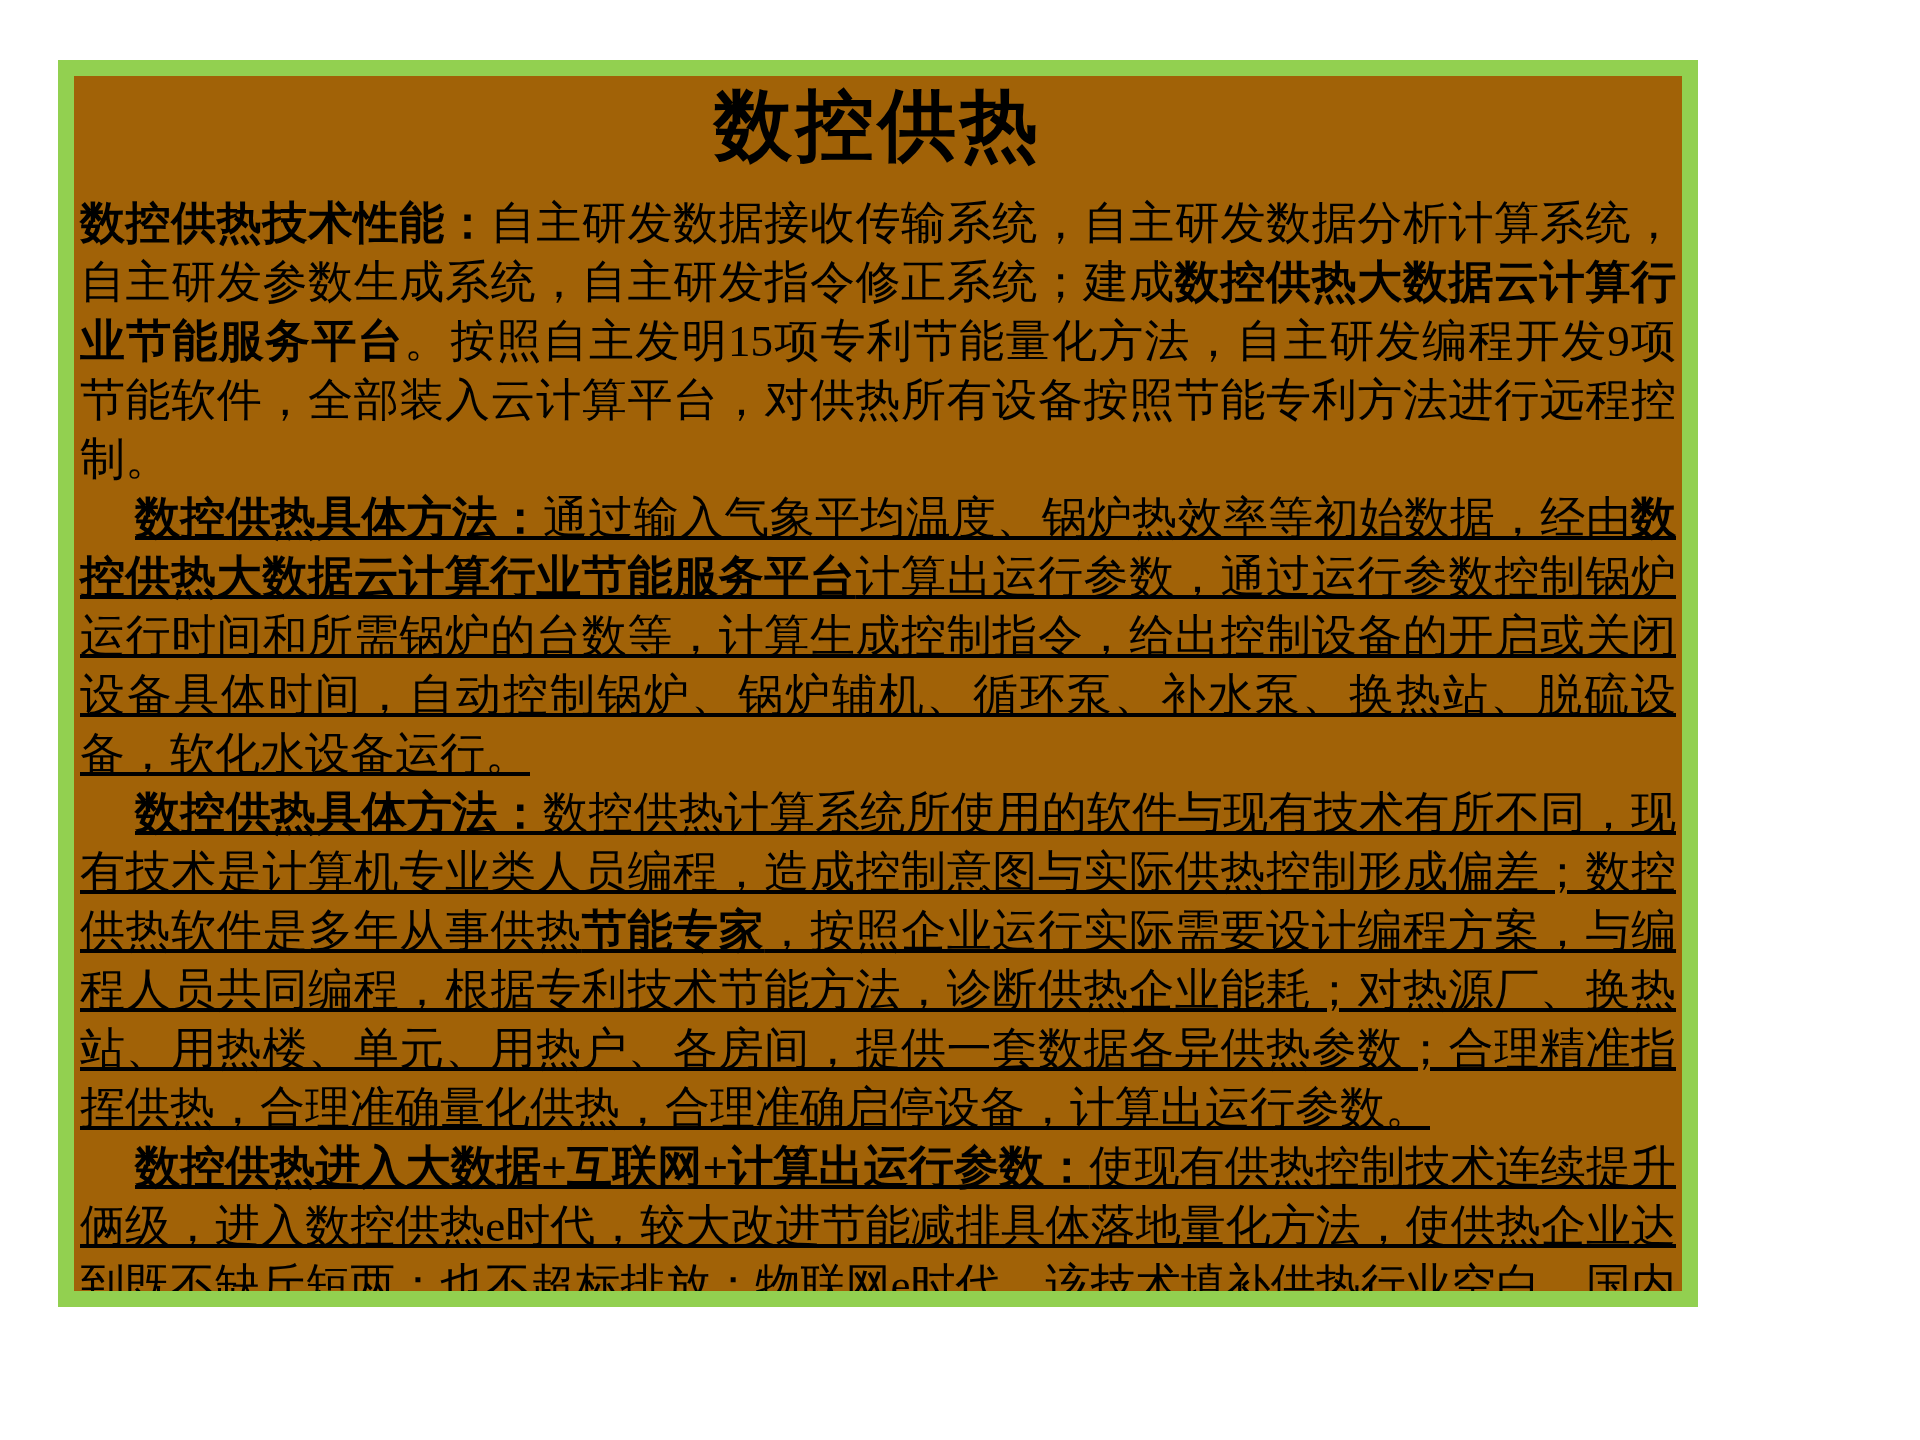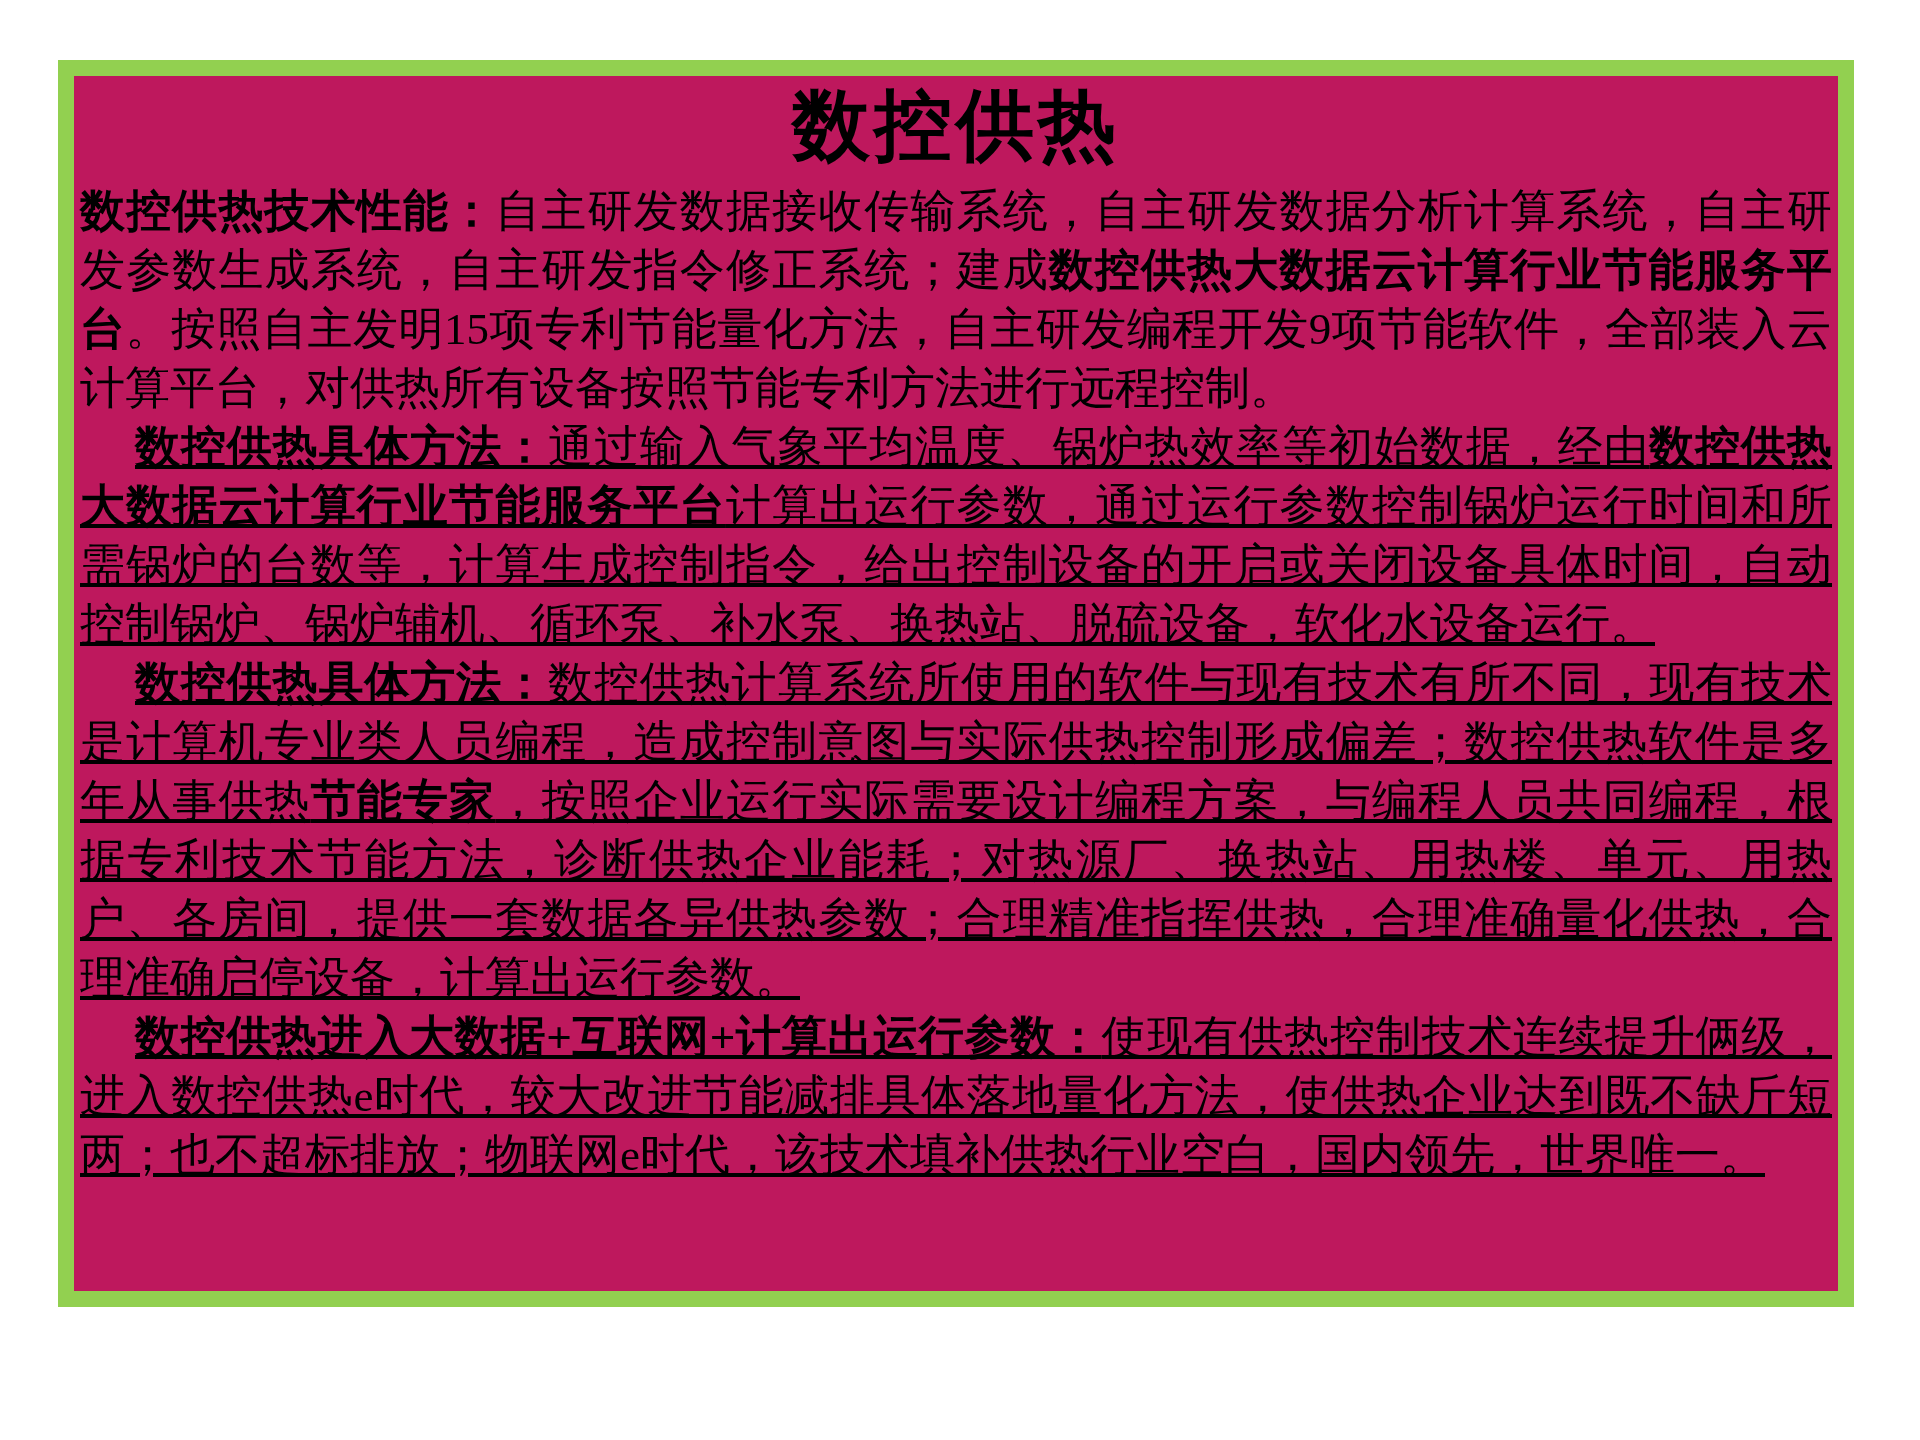--- a/index.html
+++ b/index.html
@@ -11,39 +11,39 @@
     width: 1920px;
     height: 1440px;
     position: relative;
     font-family: "Liberation Serif", "DejaVu Serif", serif;
     color: #000000;
   }
   .frame {
     position: absolute;
     left: 58px;
     top: 60px;
-    width: 1796px;
+    width: 1640px;
     height: 1247px;
     box-sizing: border-box;
     border: 16px solid #92D050;
-    background: #be185d;
+    background: #a16207;
     padding: 2px 6px 0 6px;
     overflow: hidden;
   }
   .doc-title {
     margin: 0;
     padding: 0;
     text-align: center;
     font-size: 78px;
     line-height: 96px;
     font-weight: bold;
     letter-spacing: 4px;
   }
   .doc-body {
-    margin-top: 8px;
+    margin-top: 20px;
   }
   .doc-body p {
     margin: 0;
     padding: 0;
     font-size: 45px;
     line-height: 59px;
     text-align: justify;
     text-justify: inter-ideograph;
     word-break: break-all;
   }

